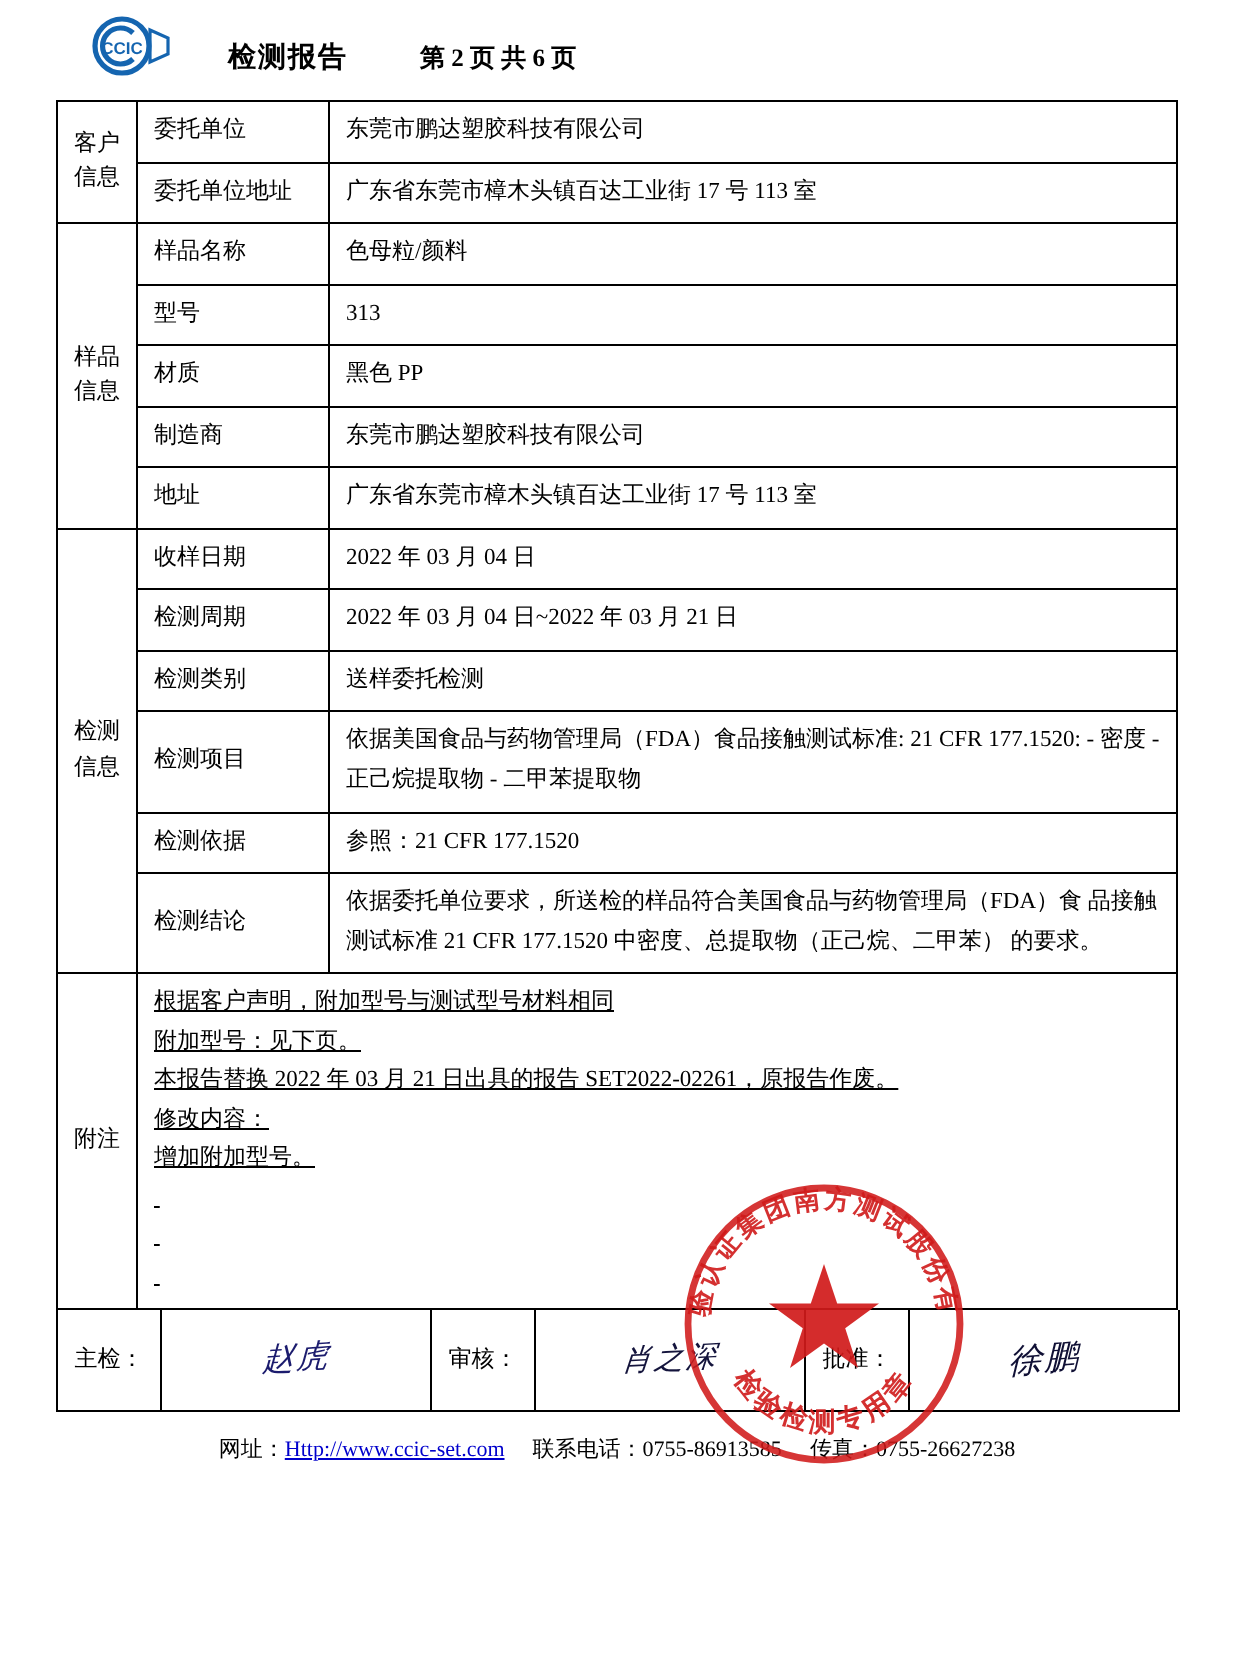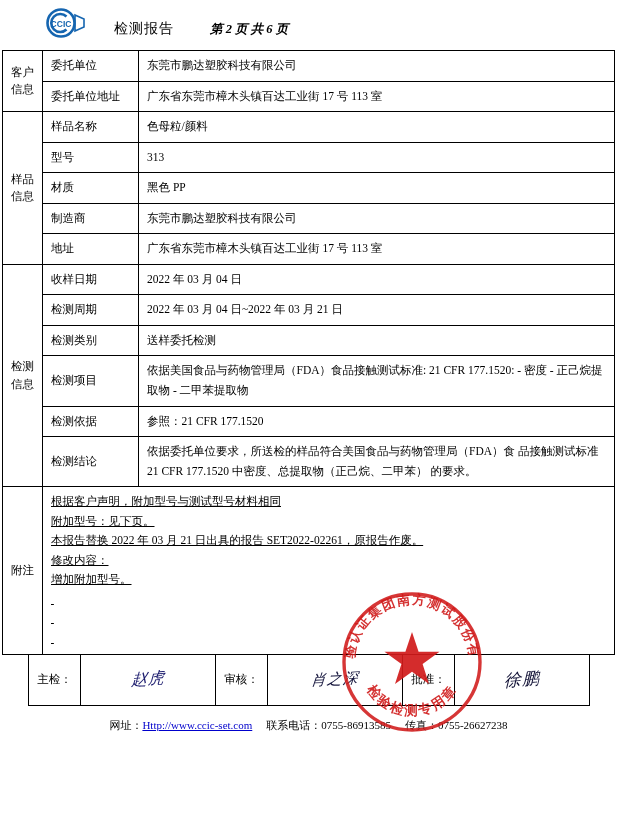--- a/index.html
+++ b/index.html
@@ -35,48 +35,47 @@
     width: 44px;
     height: 30px;
     display: flex;
     align-items: center;
     justify-content: center;
     flex: 0 0 auto;
   }
   .logo svg { display: block; }
   .header-title {
     font-family: "Liberation Sans", sans-serif;
-    font-weight: normal;
+    font-weight: bold;
     font-size: 14px;
     letter-spacing: 1px;
     margin-left: 26px;
     white-space: nowrap;
     margin-top: 44px;
   }
   .header-no {
     font-family: "Liberation Serif", serif;
     font-size: 12.5px;
     font-weight: bold;
     margin-left: 46px;
     white-space: nowrap;
   }
   .header-no .label { letter-spacing: 0.5px; }
   .header-page {
     font-family: "Liberation Serif", serif;
     font-size: 12.5px;
     font-weight: bold;
     margin-left: 36px;
     white-space: nowrap;
-    font-style: italic;
   }
 
   
   table.doc {
     border-collapse: collapse;
-    width: 613px;
+    width: 561px;
     margin: 4px auto 0 auto;
     table-layout: fixed;
   }
   table.doc td {
     border: 1px solid #000;
     font-size: 11.5px;
     line-height: 1.7;
     padding: 5px 8px;
     vertical-align: middle;
   }

